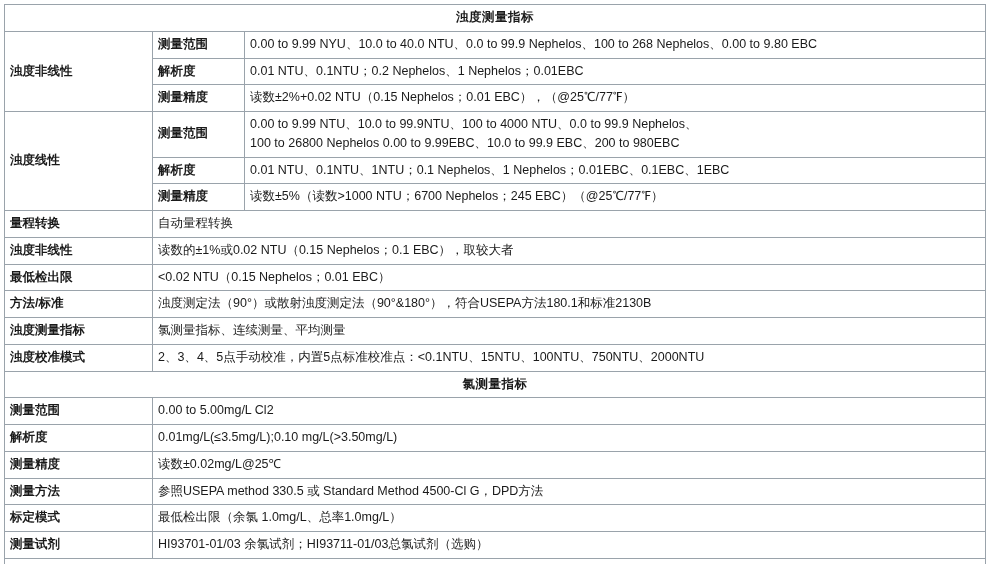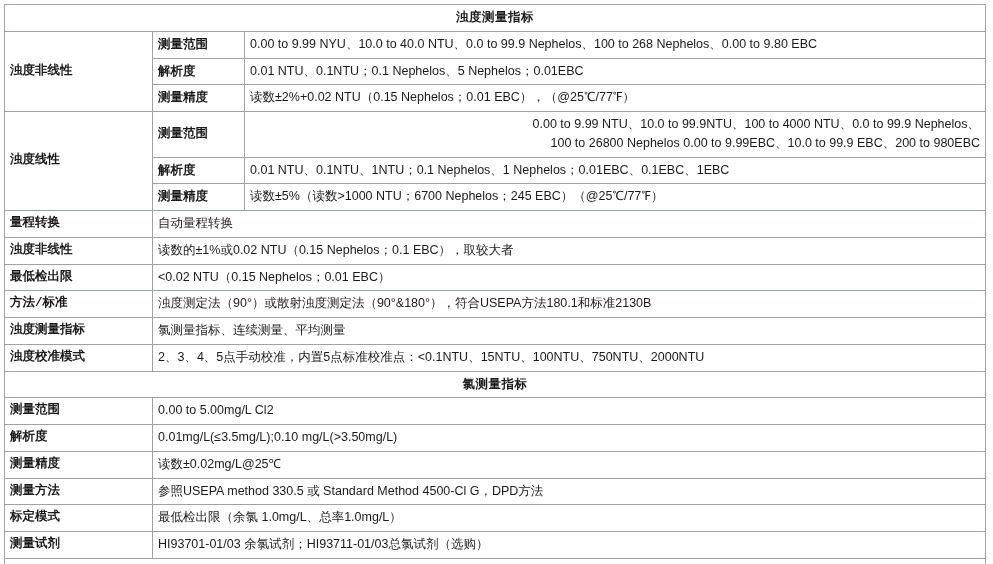--- a/index.html
+++ b/index.html
@@ -33,33 +33,31 @@
   }
   td.section {
     text-align: center;
     font-weight: bold;
     background: #eef1f4;
     letter-spacing: 0.5px;
   }
   td.rowhead {
     font-weight: bold;
     white-space: nowrap;
-    font-family: Liberation Mono, monospace;
   }
   td.sub {
     font-weight: bold;
     white-space: nowrap;
   }
   td.val {
     white-space: normal;
     margin-left: 32px;
   }
   td.val .line {
     display: block;
-    text-align: right;
   }
   .col-a { width: 148px; }
   .col-b { width: 92px; }
 </style>
 </head>
 <body>
 
 <div id="sheet">
   <table class="spec">
     <colgroup>
@@ -71,21 +69,21 @@
       <tr>
         <td class="section" colspan="3">浊度测量指标</td>
       </tr>
       <tr>
         <td class="rowhead" rowspan="3">浊度非线性</td>
         <td class="sub">测量范围</td>
         <td class="val">0.00 to 9.99 NYU、10.0 to 40.0 NTU、0.0 to 99.9 Nephelos、100 to 268 Nephelos、0.00 to 9.80 EBC</td>
       </tr>
       <tr>
         <td class="sub">解析度</td>
-        <td class="val">0.01 NTU、0.1NTU；0.1 Nephelos、5 Nephelos；0.01EBC</td>
+        <td class="val">0.01 NTU、0.1NTU；0.2 Nephelos、1 Nephelos；0.01EBC</td>
       </tr>
       <tr>
         <td class="sub">测量精度</td>
         <td class="val">读数±2%+0.02 NTU（0.15 Nephelos；0.01 EBC），（@25℃/77℉）</td>
       </tr>
       <tr>
         <td class="rowhead" rowspan="3">浊度线性</td>
         <td class="sub">测量范围</td>
         <td class="val">
           <span class="line">0.00 to 9.99 NTU、10.0 to 99.9NTU、100 to 4000 NTU、0.0 to 99.9 Nephelos、</span>

